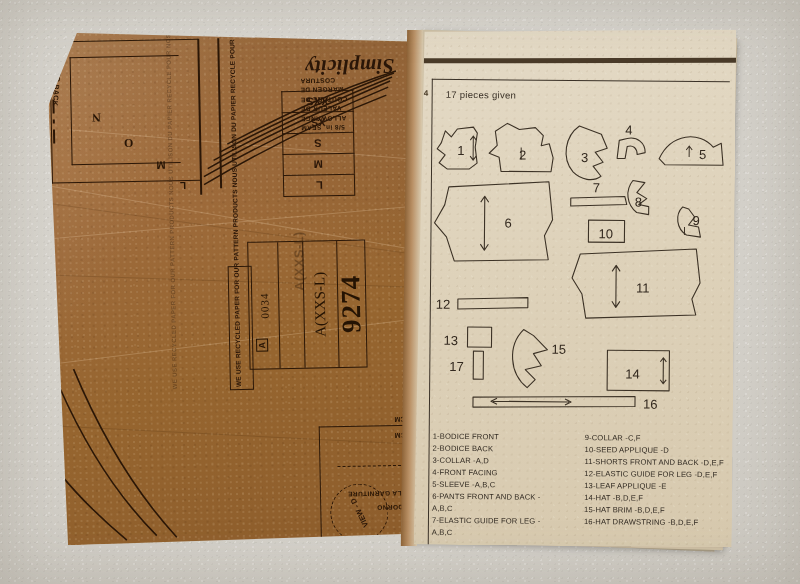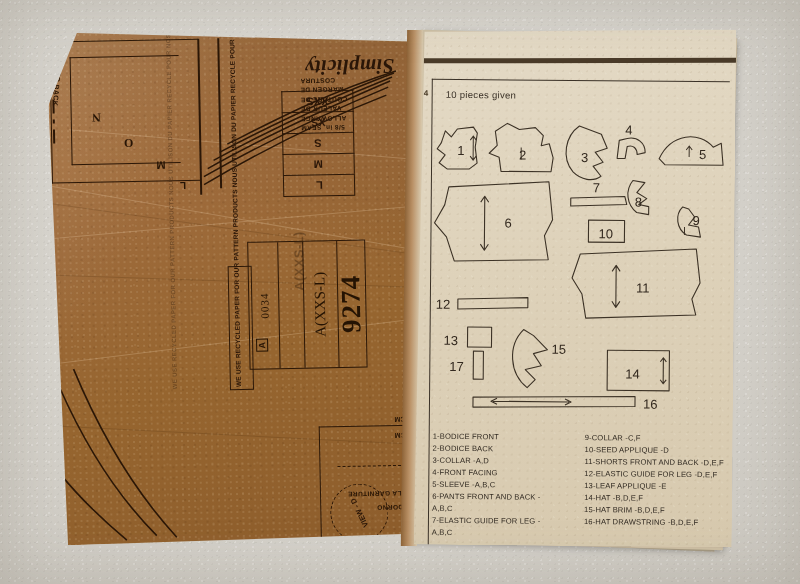--- a/index.html
+++ b/index.html
@@ -306,21 +306,21 @@
   <div class="stack2"></div>
   <div class="stack"></div>
   <div class="spine"></div>
 
   <div class="sheet">
     <div class="sheet-grain"></div>
     <div class="topdark"></div>
     <div class="sheet-border"></div>
 
     <div class="page-no">4</div>
-    <div class="pieces-label">10 pieces given</div>
+    <div class="pieces-label">17 pieces given</div>
 
     <div class="diagram">
       <svg viewBox="0 0 304 322" preserveAspectRatio="none">
         <g fill="none" stroke="#3c3226" stroke-width="1.1" stroke-linejoin="round">
 
           <path d="M10,42 L14,30 L20,36 L26,28 L42,26 L46,32 L44,46 L46,62 L38,68 L16,68 L8,62 L14,54 L6,48 Z"></path>
 
           <path d="M64,30 L76,22 L88,28 L104,26 L112,34 L110,44 L118,42 L122,56 L120,70 L70,70 L68,56 L58,52 L66,44 Z"></path>
 
           <path d="M148,24 C134,34 130,56 142,70 C150,78 162,80 170,74 L162,64 L172,60 L164,50 L176,46 L170,32 Z"></path>

